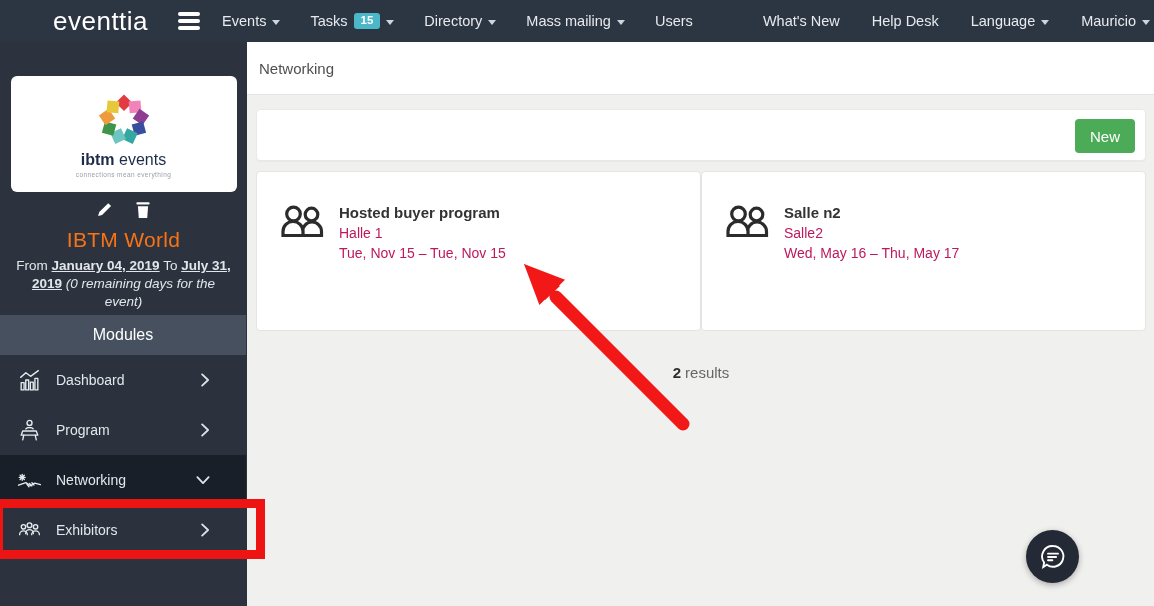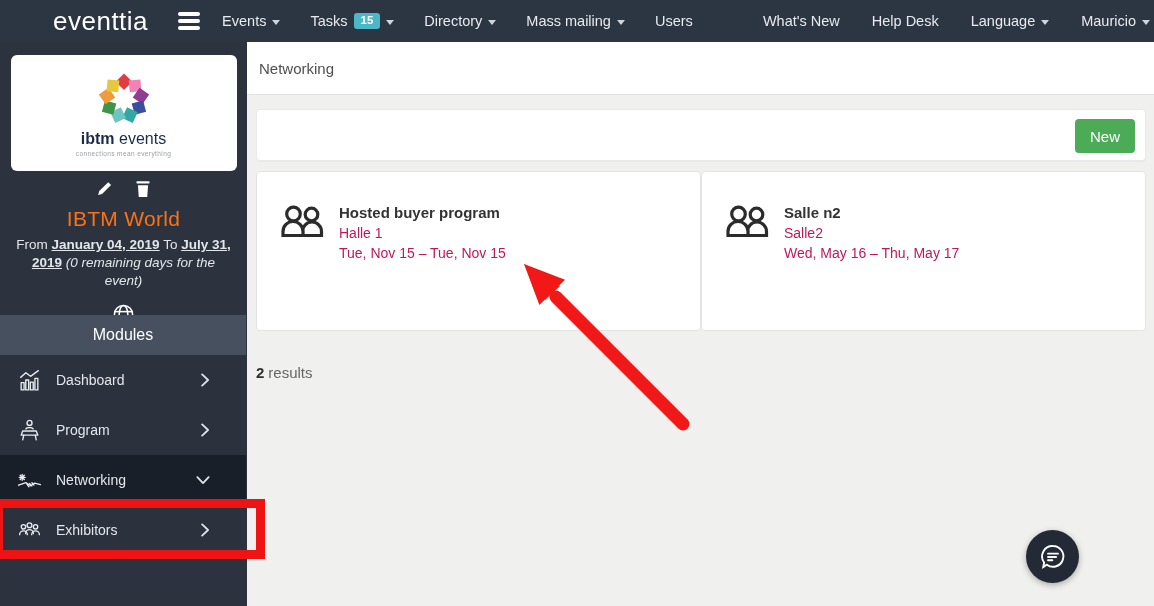--- a/index.html
+++ b/index.html
@@ -17,21 +17,21 @@
   .nav-right { display:flex; align-items:center; gap:32px; margin-left:auto; margin-right:-6px; padding-right:10px; }
   .nav-item { display:flex; align-items:center; gap:6px; cursor:pointer; white-space:nowrap; }
   .caret { width:0; height:0; border-left:4.5px solid transparent; border-right:4.5px solid transparent;
            border-top:5px solid #cfd5dc; display:inline-block; margin-top:2px; }
   .badge { background:#4db7ca; color:#fff; font-size:11.5px; font-weight:700;
            border-radius:3px; padding:2px 7px; line-height:1; }
 
   
   .sidebar { position:absolute; top:42px; left:0; width:247px; height:564px;
              background:#2c333f; color:#e5e8ec; }
-  .event-card { margin:13px auto 0; width:226px; height:116px; background:#fff; border-radius:6px;
+  .event-card { margin:34px auto 0; width:226px; height:116px; background:#fff; border-radius:6px;
                 display:flex; flex-direction:column; align-items:center; justify-content:center;text-align:center; }
   .brand-line { font-size:16px; color:#1d2b49; margin-top:2px; }
   .brand-line b { font-weight:800; }
   .tagline { font-size:6.5px; color:#9aa0a8; letter-spacing:.4px; margin-top:2px; }
   .card-actions { display:flex; justify-content:center; gap:22px; margin-top:9px; }
   .card-actions svg { cursor:pointer; }
   .event-title { text-align:center; font-size:21px; font-weight:300; color:#f97316; margin-top:9px; letter-spacing:.3px; }
   .event-dates { text-align:center; font-size:13.5px; line-height:1.35; color:#e2e6ea; margin:5px 12px 0; }
   .event-dates b { font-weight:700;text-decoration:underline; }
   .event-dates i { font-style:italic; }
@@ -58,21 +58,21 @@
              border-radius:4px; box-shadow:0 1px 1px rgba(0,0,0,.03); }
   .btn-new { position:absolute; right:10px; top:9px; height:34px; padding:0 15px;
              background:#4cab57; color:#fff; border:none; border-radius:4px;
              font-size:15px; font-family:inherit; cursor:pointer; }
   .cards { display:flex; margin-top:10px; }
   .nw-card { flex:1; height:160px; background:#fff; border:1px solid #e4e4e4; border-radius:4px;
              display:flex; padding:32px 0 0 22px; cursor:pointer; }
   .card-ico { width:48px; margin-right:12px; flex-shrink:0; }
   .card-title { font-size:15px; font-weight:700; color:#333; }
   .card-loc, .card-dates { font-size:14px; color:#be185d; margin-top:4px; }
-  .results { text-align:left; margin-top:33px; font-size:15px; color:#666; }
+  .results { text-align:center; margin-top:33px; font-size:15px; color:#666; }
   .results b { color:#2f2f2f; font-weight:700; margin-right:4px; }
 
   
   .chat-fab { position:absolute; left:1026px; top:530px; width:53px; height:53px;
               border-radius:50%; background:#242a35; display:flex; align-items:center;
               justify-content:center; cursor:pointer; z-index:40;
               box-shadow:0 2px 6px rgba(0,0,0,.3); }
 
   
   .annot-box { position:absolute; left:-6px; top:499px; width:271px; height:60px;

